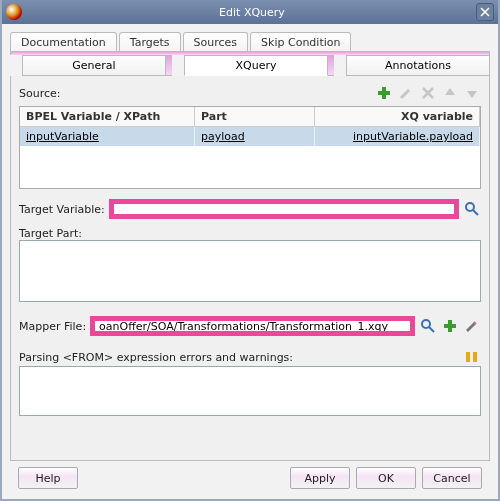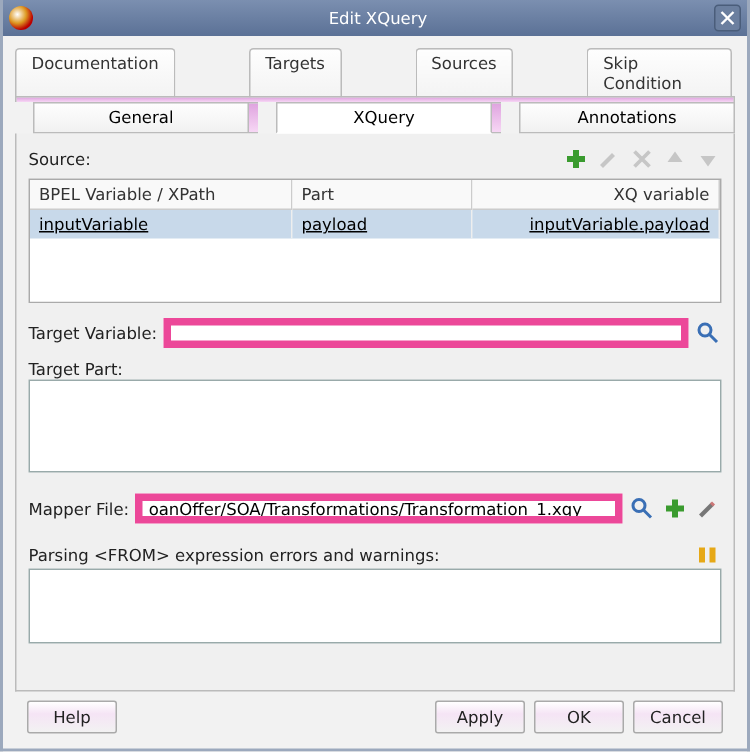--- a/index.html
+++ b/index.html
@@ -4,37 +4,37 @@
 <style>
   * { box-sizing: border-box; font-family: "DejaVu Sans", Arial, sans-serif; font-size: 11px; }
   body { margin: 0; background: #e8e8e8; }
   .window { width: 500px; height: 501px; background: #f2f2f2; border: 2px solid #9ca9bd; border-top: none; position: relative; }
   .titlebar { height: 24px; background: linear-gradient(#7b8fb0,#5b7196); display: flex; align-items: center; color: #fff; font-weight: normal; padding: 0 4px; }
   .title-icon { width: 16px; height: 16px; background: radial-gradient(circle at 35% 35%, #fff, #d92 40%, #b00 70%); border-radius: 50%; margin-right: 6px; }
   .title-text { flex: 1; text-align: center; }
   .close-btn { width: 18px; height: 18px; background: #6b7f9f; border: 1px solid #4a5d7a; border-radius: 3px; display: flex; align-items: center; justify-content: center; cursor: pointer; }
   .close-btn svg { width: 10px; height: 10px; }
   .content { padding: 8px 8px 2px 8px; height: calc(100% - 24px); display: flex; flex-direction: column; }
-  .tabs-row { display: flex; gap: 47px; }
+  .tabs-row { display: flex; }
   .tab { padding: 3px 10px; border: 1px solid #bbb; border-bottom: none; background: linear-gradient(#fefefe,#f3f3f3); margin-right: 2px; border-radius: 3px 3px 0 0; cursor: pointer; color: #333; }
   .tab-strip { height: 4px; background: linear-gradient(#dfa4df, #f7d7f5); border: 1px solid #bbb; border-bottom: none; margin-top: -1px; }
   .tabs-row2 { display: flex; }
   .tab2 { flex: 1; text-align: center; padding: 3px 0; border: 1px solid #bbb; background: linear-gradient(#fefefe,#f1f1f1); cursor: pointer; margin-left: 12px; }
   .tab2.active { background: #fff; border-bottom: 1px solid #fff; position: relative; z-index: 2; }
   .tab2-divider { width: 6px; background: linear-gradient(#dfa4df, #f7d7f5); border-top: 1px solid #bbb; border-bottom: 1px solid #bbb; }
   .panel { border: 1px solid #bbb; border-top: none; background: #f0f0f0; padding: 8px; flex: 1; overflow: hidden; display: flex; flex-direction: column; }
   .row { display: flex; align-items: center; margin-bottom: 4px; }
   .label { color: #222; }
   .spacer { flex: 1; }
   .toolbar { display: flex; gap: 4px; }
   .icon-btn { width: 18px; height: 18px; display: flex; align-items: center; justify-content: center; cursor: pointer; }
   .icon-btn.disabled { opacity: 0.4; cursor: default; }
   .table { border: 1px solid #aaa; background: #fff; width: 100%; }
   .th-row { display: flex; }
-  .th { padding: 3px 6px; border-right: 1px solid #ccc; border-bottom: 1px solid #ccc; color: #333; background: #f9f9f9; }
+  .th { padding: 3px 6px; border-right: 1px solid #ccc; border-bottom: 1px solid #ccc; color: #333; background: #f9f9f9; font-weight: bold; }
   .td-row { display: flex; text-decoration: underline; }
   .td { padding: 3px 6px; border-right: 1px solid #eee; background: #c8d9ea; }
   .table-pad { height: 42px; background: #fff; }
   .col1 { width: 175px; }
   .col2 { width: 120px; }
   .col3 { flex: 1; text-align: right; }
   .input { border: 5px solid #ec4899; background: #fff; height: 20px; padding: 2px 4px; }
   .textarea { border: 1px solid #9aa; background: #fff; height: 62px; width: 100%; }
   .textarea.small { height: 50px; }
   .form-row { display: flex; align-items: center; gap: 4px; margin-top: 10px; }

